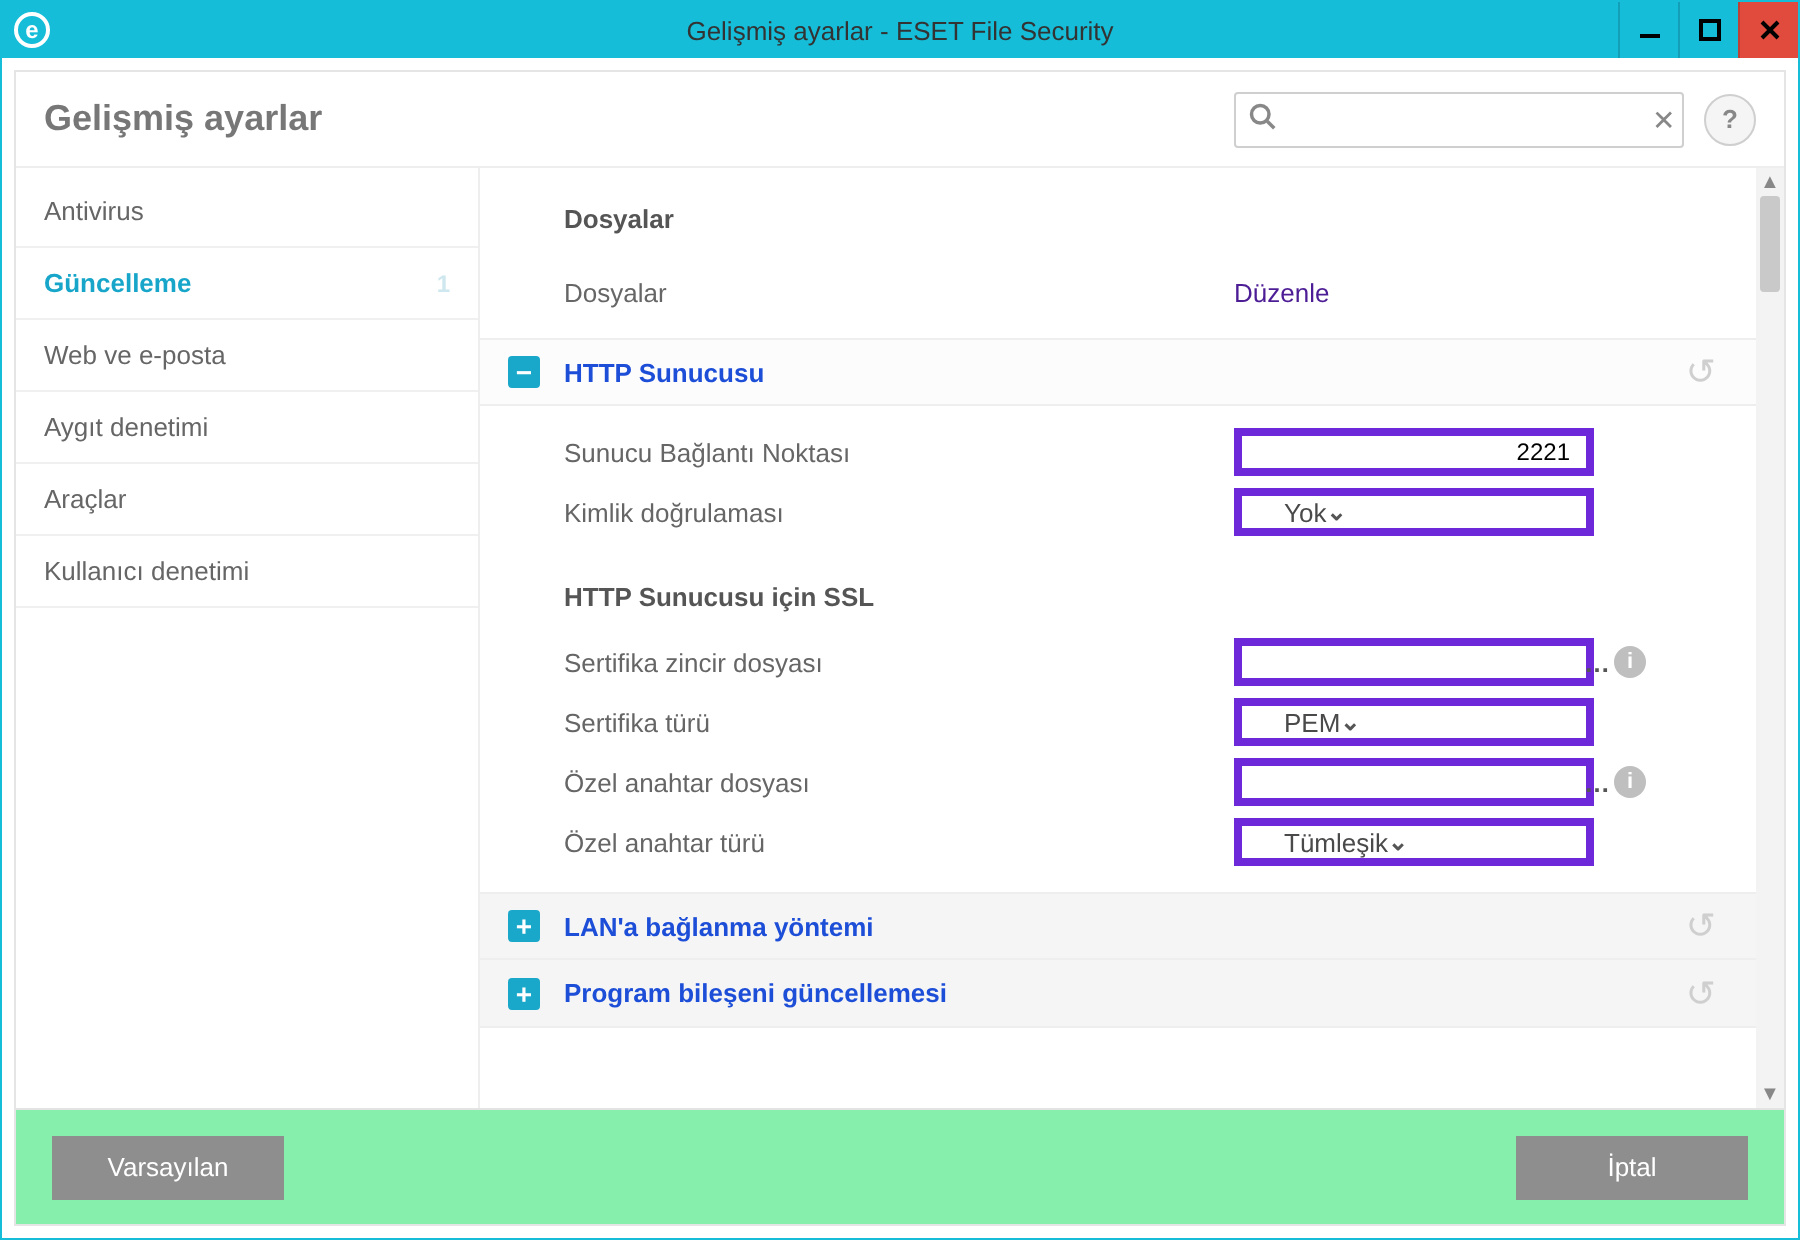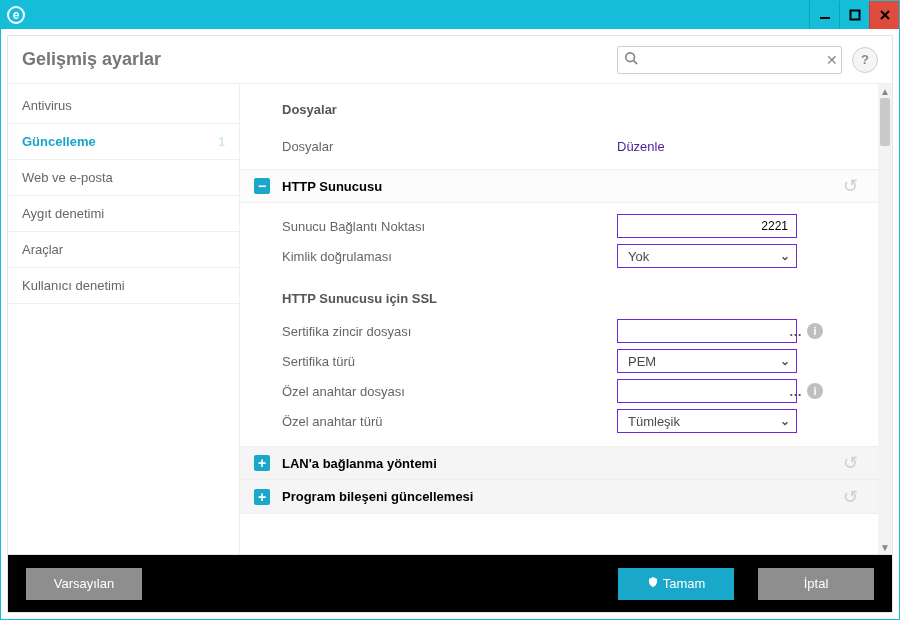--- a/index.html
+++ b/index.html
@@ -37,49 +37,50 @@
   .section-block { padding:18px 28px 8px 42px; }
   .sec-title { font-weight:700; color:#555; margin-bottom:14px; }
   .row { display:flex; align-items:center; height:30px; }
   .row .label { width:335px; color:#666; }
   .row .value { flex:1; }
   .link { color:#4c1d95; cursor:pointer; }
 
   .section-header { display:flex; align-items:center; height:34px; padding:0 20px 0 14px; border-top:1px solid #eee; border-bottom:1px solid #eee; background:#fcfcfc; }
   .section-header.collapsed { background:#f5f5f5; }
   .sh-icon { width:16px; height:16px; background:#19a7ca; color:#fff; font-weight:bold; display:flex; align-items:center; justify-content:center; font-size:14px; border-radius:2px; margin-right:12px; line-height:1;}
-  .sh-title { font-weight:700; color:#000000; }
+  .sh-title { font-weight:700; color:#1d4ed8; }
   .sh-reset { margin-left:auto; color:#cfcfcf; font-size:18px; }
 
   .field-row { display:flex; align-items:center; height:30px; padding-left:42px; padding-right:20px; }
   .field-row .label { width:335px; color:#666; }
-  .ctrl { width:180px; height:24px; border:1px solid #6d28d9; background:#fff; display:flex; align-items:center; }
+  .ctrl { width:180px; height:24px; border:4px solid #6d28d9; background:#fff; display:flex; align-items:center; }
   .ctrl input { flex:1; border:none; outline:none; padding:0 8px; font-size:12px; text-align:right; }
   .ctrl input.left { text-align:left; }
-  .ctrl.select { justify-content:space-between; padding:0 6px 0 10px; }
+  .ctrl.select { padding:0 6px 0 21px; }
   .ctrl .chev { color:#555; font-size:12px; font-weight:bold;}
   .ctrl .dots { color:#555; font-weight:bold; padding-right:6px;}
   .info { width:16px; height:16px; margin-left:10px; border-radius:50%; background:#bfbfbf; color:#fff; display:flex; align-items:center; justify-content:center; font-size:11px; font-weight:bold;}
   .sub-title { font-weight:700; color:#555; padding:20px 0 10px 42px; }
 
-  .footer { height:58px; background:#000000; border-top:1px solid #e3e3e3; display:flex; align-items:center; padding:0 18px; }
+  .footer { height:58px; background:#86efac; border-top:1px solid #e3e3e3; display:flex; align-items:center; padding:0 18px; }
   .btn { height:32px; min-width:116px; display:flex; align-items:center; justify-content:center; color:#fff; font-size:13px; cursor:pointer; }
   .btn.gray { background:#8e8e8e; }
   .btn.teal { background:#19a7ca; }
   .spacer { flex:1; }
   .btn + .btn { margin-left:24px; }
   .btn .shield { margin-right:4px; font-size:12px; }
 </style>
 </head>
 <body>
 
 <div class="window">
 
   <div class="titlebar">
     <div class="titlebar-icon">e</div>
+    <div class="titlebar-title">Gelişmiş ayarlar - ESET File Security</div>
     <div class="titlebar-buttons">
       <div class="tb-btn min">
         <svg width="12" height="12" viewBox="0 0 12 12">
             <rect x="1" y="8" width="10" height="2" fill="#000"></rect>
           </svg>
       </div>
       <div class="tb-btn max">
         <svg width="12" height="12" viewBox="0 0 12 12">
             <rect x="1.5" y="1.5" width="9" height="9" fill="none" stroke="#000" stroke-width="2"></rect>
           </svg>
@@ -228,27 +229,19 @@
         </div>
       </div>
 
     </div>
 
     <div class="footer">
       <div class="btn gray">
         <span>Varsayılan</span>
       </div>
       <div class="spacer"></div>
-      <div class="btn teal">
-        <span class="shield">
-          <svg width="12" height="12" viewBox="0 0 12 12">
-              <path d="M6 1 L10 3 V6 C10 9 6 11 6 11 C6 11 2 9 2 6 V3 Z" fill="#fff"></path>
-            </svg>
-        </span>
-        <span>Tamam</span>
-      </div>
       <div class="btn gray">
         <span>İptal</span>
       </div>
     </div>
 
   </div>
 </div>
 
 </body></html>

